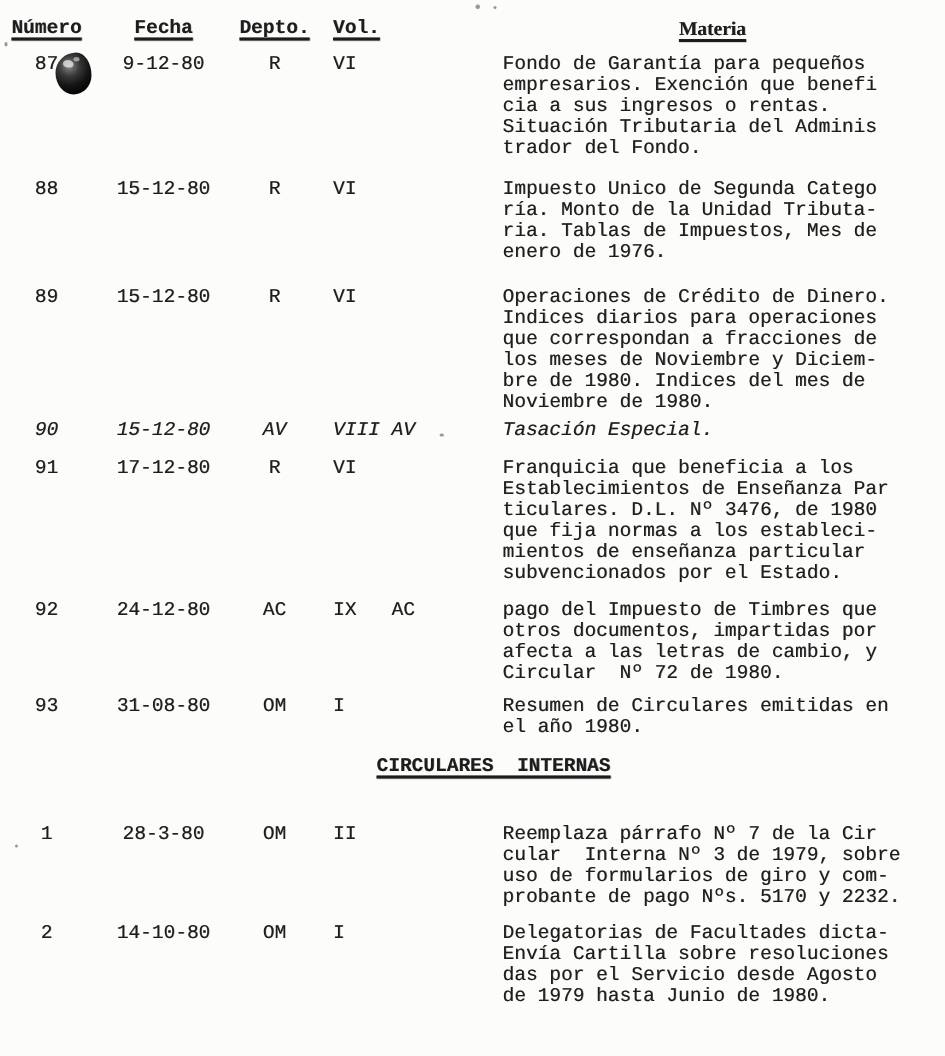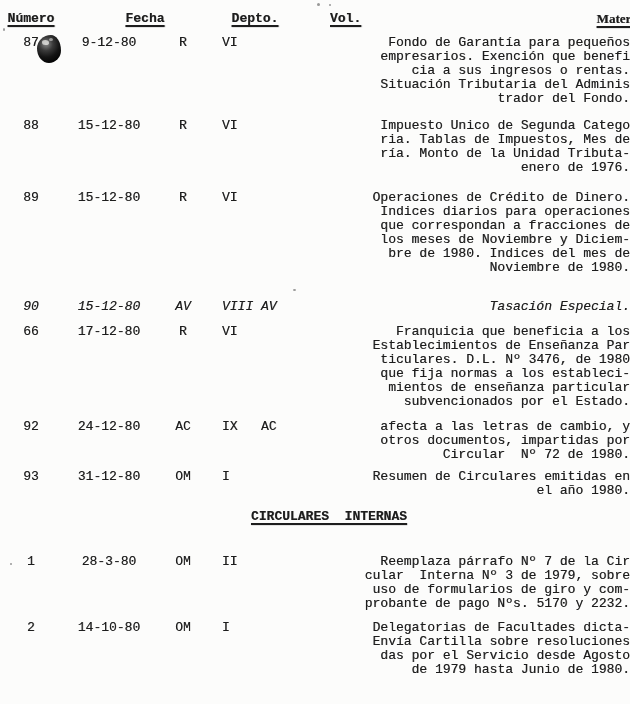--- a/index.html
+++ b/index.html
@@ -14,33 +14,33 @@
     color:#1d1d1d;
     text-shadow:0.35px 0.2px 0 rgba(25,25,25,0.55);
     overflow:hidden;
   }
   .row{display:grid;grid-template-columns:62px 94px 54px 125px 1fr;align-items:start;}
   .cell{white-space:pre;}
   .numero{text-align:center;}
   .fecha{text-align:center;}
   .depto{text-align:center;}
   .vol{padding-left:12px;}
-  .header-row{margin-bottom:10px;font-weight:bold;gap:36px;}
+  .header-row{margin-bottom:10px;font-weight:bold;}
   .header-row .materia{width:280px;text-align:center;font-family:Liberation Serif, serif;}
   .u{text-decoration:underline;text-underline-offset:3px;text-decoration-thickness:1.5px;}
-  .materia-line{white-space:pre;text-align:right;}
+  .materia-line{white-space:pre;}
   .section-heading{
     font-weight:bold;text-align:center;white-space:pre;
     text-decoration:underline;text-underline-offset:3px;text-decoration-thickness:1.5px;
     transform:translateX(14px);
     margin:12px 0 31px 0;
   }
   .sec0 .row:nth-child(1){margin-bottom:13px;}
   .sec0 .row:nth-child(2){margin-bottom:16px;}
-  .sec0 .row:nth-child(3){margin-bottom:25px;}
+  .sec0 .row:nth-child(3){margin-bottom:5px;}
   .sec0 .row:nth-child(4){margin-bottom:11px;font-style:italic;}
   .sec0 .row:nth-child(5){margin-bottom:11px;}
   .sec0 .row:nth-child(6){margin-bottom:8px;}
   .sec0 .row:nth-child(7){margin-bottom:0;}
   .sec1 .row{margin-bottom:10px;}
   .ink-blot{
     position:absolute;left:37px;top:35px;width:24px;height:28px;
     background:radial-gradient(circle at 38% 32%,#8a8a8a 0%,#3a3a3a 28%,#141414 55%,#000 85%);
     border-radius:58% 42% 50% 50% / 48% 55% 45% 52%;
   }
@@ -79,53 +79,53 @@
           <div class="cell fecha">9-12-80</div>
           <div class="cell depto">R</div>
           <div class="cell vol">VI</div>
           <div class="cell materia"><div class="materia-line">Fondo de Garantía para pequeños</div><div class="materia-line">empresarios. Exención que benefi</div><div class="materia-line">cia a sus ingresos o rentas.</div><div class="materia-line">Situación Tributaria del Adminis</div><div class="materia-line">trador del Fondo.</div></div>
         </div>
         <div class="row">
           <div class="cell numero">88</div>
           <div class="cell fecha">15-12-80</div>
           <div class="cell depto">R</div>
           <div class="cell vol">VI</div>
-          <div class="cell materia"><div class="materia-line">Impuesto Unico de Segunda Catego</div><div class="materia-line">ria. Tablas de Impuestos, Mes de</div><div class="materia-line">ría. Monto de la Unidad Tributa-</div><div class="materia-line">enero de 1976.</div></div>
+          <div class="cell materia"><div class="materia-line">Impuesto Unico de Segunda Catego</div><div class="materia-line">ría. Monto de la Unidad Tributa-</div><div class="materia-line">ria. Tablas de Impuestos, Mes de</div><div class="materia-line">enero de 1976.</div></div>
         </div>
         <div class="row">
           <div class="cell numero">89</div>
           <div class="cell fecha">15-12-80</div>
           <div class="cell depto">R</div>
           <div class="cell vol">VI</div>
           <div class="cell materia"><div class="materia-line">Operaciones de Crédito de Dinero.</div><div class="materia-line">Indices diarios para operaciones</div><div class="materia-line">que correspondan a fracciones de</div><div class="materia-line">los meses de Noviembre y Diciem-</div><div class="materia-line">bre de 1980. Indices del mes de</div><div class="materia-line">Noviembre de 1980.</div></div>
         </div>
         <div class="row">
           <div class="cell numero">90</div>
           <div class="cell fecha">15-12-80</div>
           <div class="cell depto">AV</div>
           <div class="cell vol">VIII AV</div>
           <div class="cell materia"><div class="materia-line">Tasación Especial.</div></div>
         </div>
         <div class="row">
-          <div class="cell numero">66</div>
+          <div class="cell numero">91</div>
           <div class="cell fecha">17-12-80</div>
           <div class="cell depto">R</div>
           <div class="cell vol">VI</div>
           <div class="cell materia"><div class="materia-line">Franquicia que beneficia a los</div><div class="materia-line">Establecimientos de Enseñanza Par</div><div class="materia-line">ticulares. D.L. Nº 3476, de 1980</div><div class="materia-line">que fija normas a los estableci-</div><div class="materia-line">mientos de enseñanza particular</div><div class="materia-line">subvencionados por el Estado.</div></div>
         </div>
         <div class="row">
           <div class="cell numero">92</div>
           <div class="cell fecha">24-12-80</div>
           <div class="cell depto">AC</div>
           <div class="cell vol">IX   AC</div>
-          <div class="cell materia"><div class="materia-line">afecta a las letras de cambio, y</div><div class="materia-line">otros documentos, impartidas por</div><div class="materia-line">Circular  Nº 72 de 1980.</div></div>
+          <div class="cell materia"><div class="materia-line">pago del Impuesto de Timbres que</div><div class="materia-line">otros documentos, impartidas por</div><div class="materia-line">afecta a las letras de cambio, y</div><div class="materia-line">Circular  Nº 72 de 1980.</div></div>
         </div>
         <div class="row">
           <div class="cell numero">93</div>
-          <div class="cell fecha">31-12-80</div>
+          <div class="cell fecha">31-08-80</div>
           <div class="cell depto">OM</div>
           <div class="cell vol">I</div>
           <div class="cell materia"><div class="materia-line">Resumen de Circulares emitidas en</div><div class="materia-line">el año 1980.</div></div>
         </div>
       </div>
       <div class="section sec1">
         <div class="section-heading">CIRCULARES  INTERNAS</div>
         <div class="row">
           <div class="cell numero">1</div>
           <div class="cell fecha">28-3-80</div>

